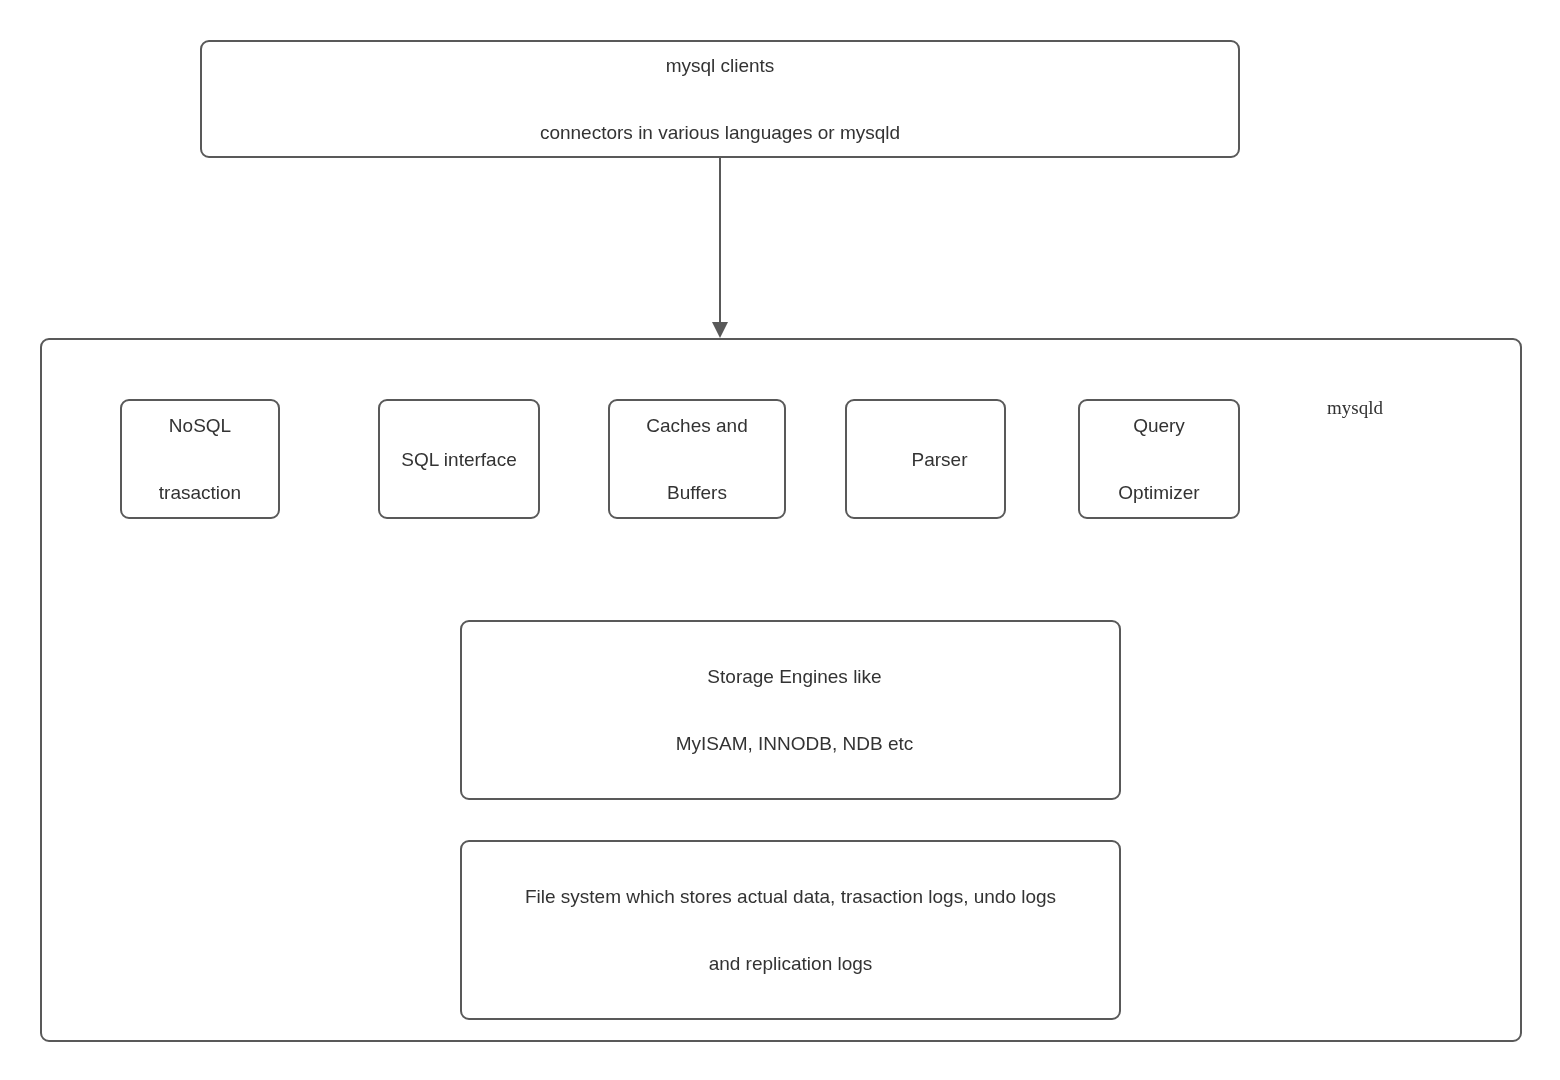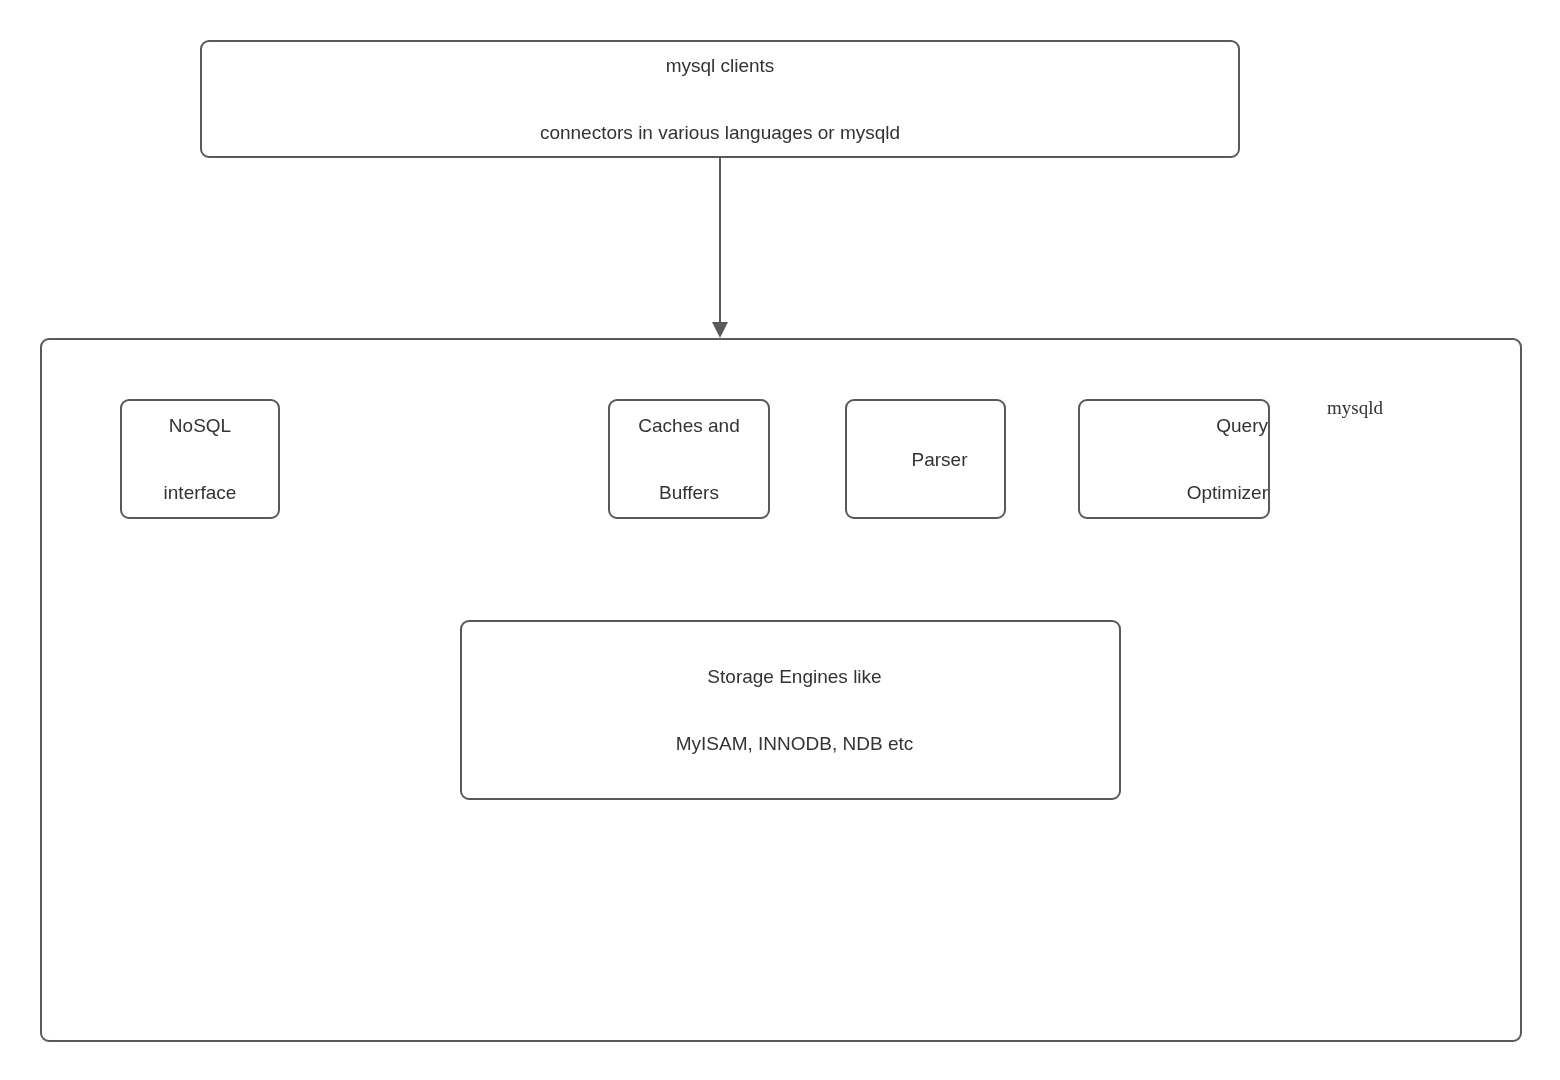--- a/index.html
+++ b/index.html
@@ -70,23 +70,23 @@
     font-size: 19px;
     line-height: 24px;
     color: #333333;
     font-family: Liberation Serif, serif;
   }
 
   
   .mod { top: 399px; height: 120px; }
   .mod-0 { left: 120px;  width: 160px; }
   .mod-1 { left: 378px;  width: 162px; }
-  .mod-2 { left: 608px;  width: 162px; }
+  .mod-2 { left: 608px;  width: 178px; }
   .mod-3 { left: 845px;  width: 161px; padding-left: 28px; }
-  .mod-4 { left: 1078px; width: 192px; align-items: flex-end; }
+  .mod-4 { left: 1078px; width: 162px; }
 
   
   .storage-box    { left: 460px; top: 620px; width: 661px; height: 180px; padding-left: 8px; }
   .filesystem-box { left: 460px; top: 840px; width: 661px; height: 180px; }
 </style>
 </head>
 <body>
 
 <div class="canvas">
 
@@ -96,34 +96,42 @@
   </div>
 
   <div class="arrow-line"></div>
   <div class="arrow-head"></div>
 
   <div class="mysqld-container"></div>
   <div class="mysqld-label">mysqld</div>
 
   <div class="node mod mod-0">
     <span class="line">NoSQL</span>
-    <span class="line">interface</span>
+    <span class="line">trasaction</span>
+  </div>
+  <div class="node mod mod-1">
+    <span class="line">SQL interface</span>
+
   </div>
   <div class="node mod mod-2">
     <span class="line">Caches and</span>
     <span class="line">Buffers</span>
   </div>
   <div class="node mod mod-3">
     <span class="line">Parser</span>
 
   </div>
   <div class="node mod mod-4">
     <span class="line">Query</span>
     <span class="line">Optimizer</span>
   </div>
 
   <div class="node storage-box">
     <span class="line">Storage Engines like</span>
     <span class="line">MyISAM, INNODB, NDB etc</span>
   </div>
 
+  <div class="node filesystem-box">
+    <span class="line">File system which stores actual data, trasaction logs, undo logs</span>
+    <span class="line">and replication logs</span>
+  </div>
 
 </div>
 
 </body></html>

